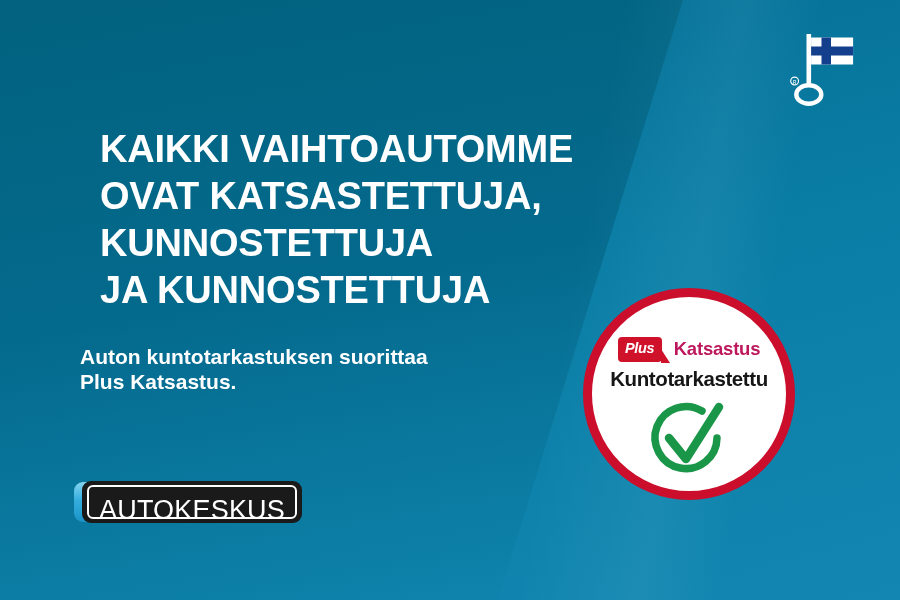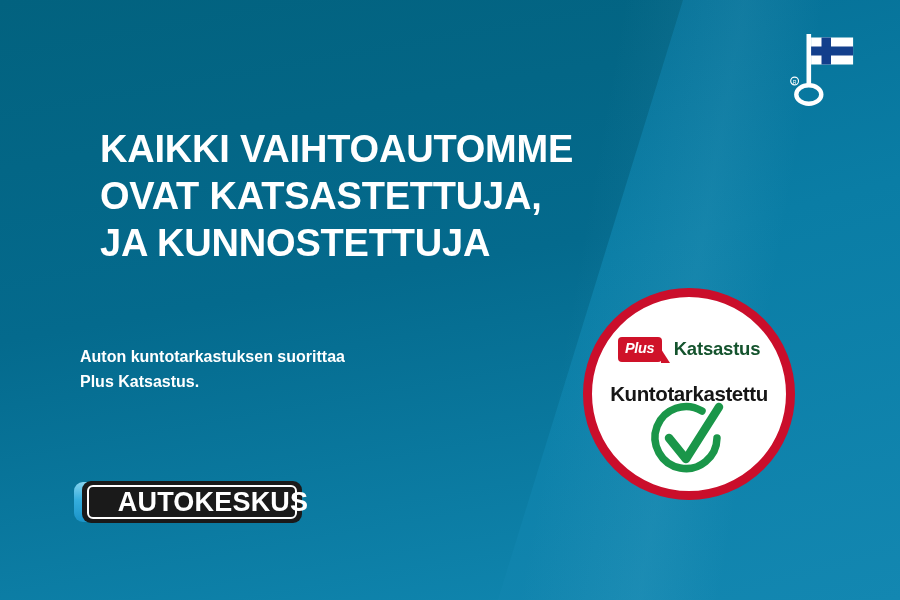--- a/index.html
+++ b/index.html
@@ -54,21 +54,21 @@
   }
   #headline .hl-line { display: block; white-space: nowrap; }
 
   
   #subtitle {
     position: absolute;
     left: 80px;
     top: 344px;
     width: 420px;
     color: #ffffff;
-    font-size: 16px;
+    font-size: 21px;
     font-weight: 700;
     line-height: 25px;
   }
   #subtitle .sub-line { display: block; }
 
   
   #autokeskus-logo {
     position: absolute;
     left: 74px;
     top: 481px;
@@ -99,30 +99,29 @@
     top: 4px;
     width: 210px;
     height: 34px;
     border: 2.5px solid #ffffff;
     border-radius: 6px;
     box-sizing: border-box;
   }
   #plate-text {
     position: absolute;
     left: 8px;
-    top: 0px;
+    top: 8px;
     width: 220px;
     height: 42px;
     line-height: 42px;
     text-align: center;
     color: #ffffff;
     font-size: 27px;
-    font-weight: 700;
+    font-weight: 400;
     letter-spacing: 0.2px;
-    margin-left: 21px;
   }
   #autokeskus-tagline {
     position: absolute;
     left: 74px;
     top: 528px;
     width: 228px;
     text-align: center;
     color: #ffffff;
     font-size: 19px;
     font-weight: 700;
@@ -174,38 +173,37 @@
   #plus-chip-tail {
     position: absolute;
     right: -8px;
     bottom: -1px;
     width: 0;
     height: 0;
     border-left: 9px solid #cf1229;
     border-top: 14px solid transparent;
   }
   #seal-brand-word {
-    color: #14532d;
+    color: #be185d;
     font-size: 18.5px;
     font-weight: 700;
     letter-spacing: -0.2px;
     margin-left: 8px;
     text-align: right;
   }
   #seal-headline {
     position: absolute;
     left: 0;
     top: 70px;
     width: 194px;
     text-align: center;
     color: #161616;
     font-size: 20.5px;
     font-weight: 700;
     letter-spacing: -0.4px;
-    margin-top: 15px;
   }
   #seal-check {
     position: absolute;
     left: 47px;
     top: 100px;
     width: 100px;
     height: 88px;
   }
 </style>
 </head>
@@ -230,20 +228,21 @@
       <rect x="25.1" y="20.5" width="42" height="9" fill="#133f8c"></rect>
 
       <circle cx="8.6" cy="55" r="3.9" fill="none" stroke="#ffffff" stroke-width="1.1"></circle>
       <text x="8.6" y="57.6" font-family="Liberation Sans, sans-serif" font-size="5.2" fill="#ffffff" text-anchor="middle">R</text>
     </svg>
   </div>
 
   <div id="headline">
     <span class="hl-line">KAIKKI VAIHTOAUTOMME</span>
     <span class="hl-line">OVAT KATSASTETTUJA,</span>
+    <span class="hl-line">KUNNOSTETTUJA</span>
     <span class="hl-line">JA KUNNOSTETTUJA</span>
   </div>
 
   <div id="subtitle">
     <span class="sub-line">Auton kuntotarkastuksen suorittaa</span>
     <span class="sub-line">Plus Katsastus.</span>
   </div>
 
   <div id="autokeskus-logo">
     <div id="plate-blue-tab"></div>

